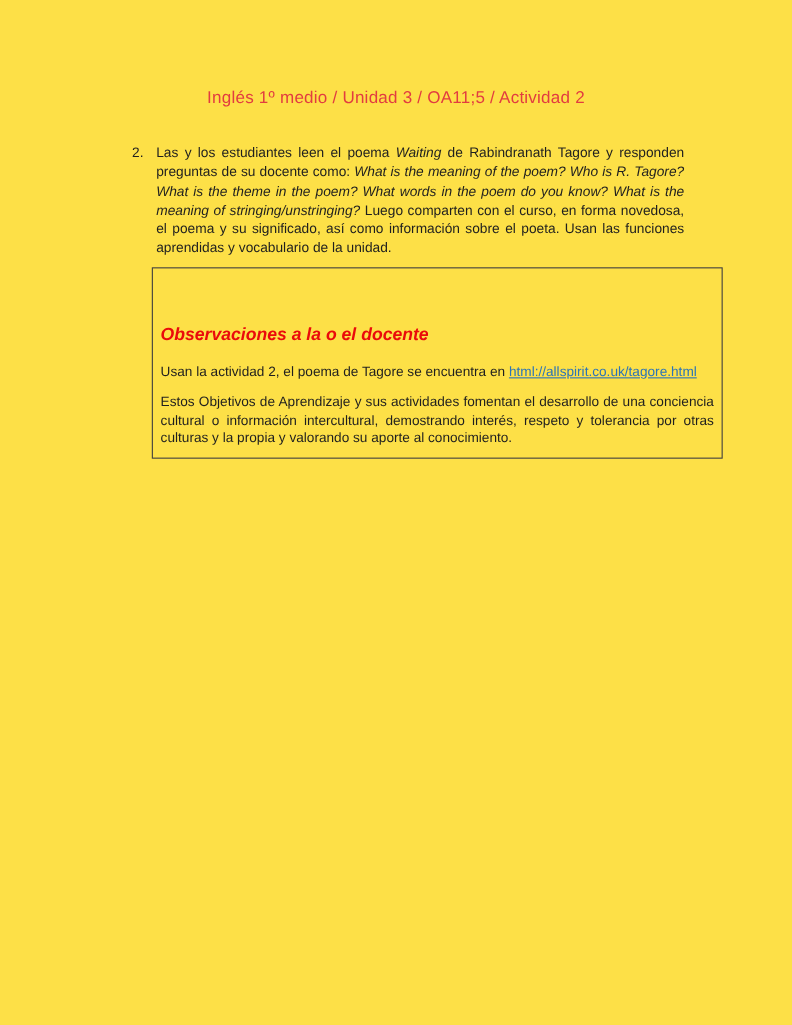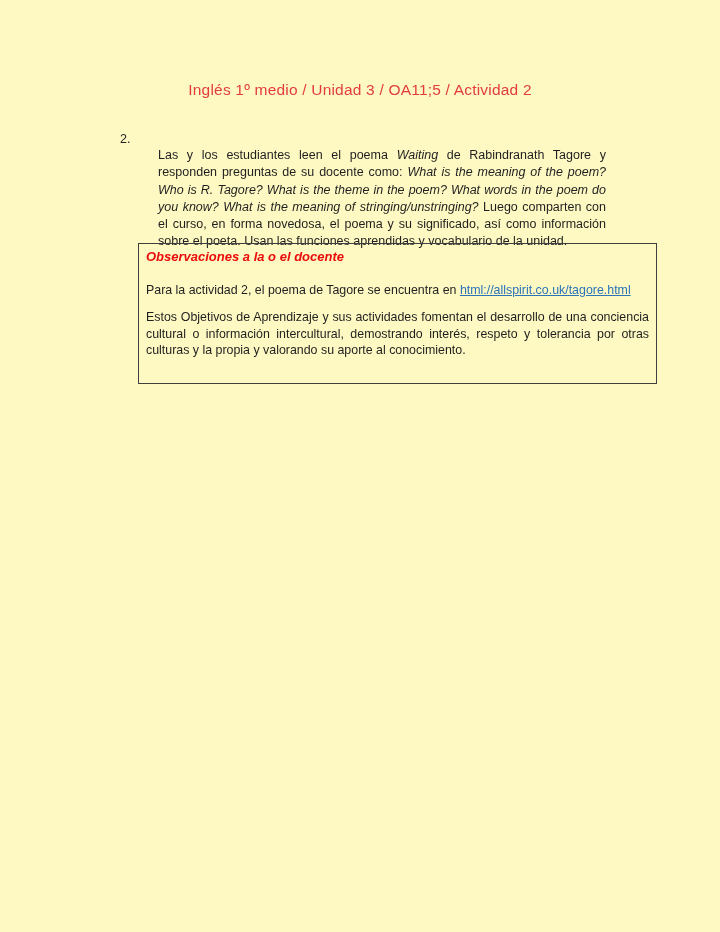--- a/index.html
+++ b/index.html
@@ -4,21 +4,21 @@
 <style>
   html, body {
     margin: 0;
     padding: 0;
     background: #ffffff;
   }
   .page {
     position: relative;
     width: 720px;
     height: 932px;
-    background: #fef9c3;
+    background: #fde047;
     font-family: "Liberation Sans", sans-serif;
     color: #1f1f1f;
     overflow: hidden;
   }
   .doc-title {
     position: absolute;
     top: 81px;
     left: 0;
     width: 100%;
     text-align: center;
@@ -56,22 +56,23 @@
     box-sizing: border-box;
     border: 1px solid #3f3f3f;
     padding: 4px 7px 9px 7px;
     font-size: 12.4px;
     line-height: 16.8px;
   }
   .obs-heading {
     color: #ea0b0b;
     font-weight: bold;
     font-style: italic;
-    font-size: 13px;
+    font-size: 16px;
     line-height: 17px;
+    margin-top: 48px;
   }
   .obs-para {
     text-align: justify;
     margin: 0;
   }
   .obs-para.resource {
     margin-top: 17px;
   }
   .obs-para.objectives {
     margin-top: 10px;
@@ -83,26 +84,26 @@
 </style>
 </head>
 <body>
 
 <div class="page">
 
   <div class="doc-title">Inglés 1º medio / Unidad 3 / OA11;5 / Actividad 2</div>
 
   <div class="activity">
     <span class="activity-number">2.</span>
-    <p class="activity-text" style="margin:16px">
+    <p class="activity-text" style="margin:0">
       <span>Las y los estudiantes leen el poema </span><span class="italic">Waiting</span><span> de Rabindranath Tagore y responden preguntas de su docente como: </span><span class="italic">What is the meaning of the poem? Who is R. Tagore? What is the theme in the poem? What words in the poem do you know? What is the meaning of stringing/unstringing?</span><span> Luego comparten con el curso, en forma novedosa, el poema y su significado, así como información sobre el poeta. Usan las funciones aprendidas y vocabulario de la unidad.</span>
     </p>
   </div>
 
   <div class="obs-box">
     <div class="obs-heading">Observaciones a la o el docente</div>
 
-    <p class="obs-para resource"><span>Para la actividad 2, el poema de Tagore se encuentra en </span><a class="obs-link" href="#">html://allspirit.co.uk/tagore.html</a></p>
+    <p class="obs-para resource"><span>Usan la actividad 2, el poema de Tagore se encuentra en </span><a class="obs-link" href="#">html://allspirit.co.uk/tagore.html</a></p>
 
     <p class="obs-para objectives">Estos Objetivos de Aprendizaje y sus actividades fomentan el desarrollo de una conciencia cultural o información intercultural, demostrando interés, respeto y tolerancia por otras culturas y la propia y valorando su aporte al conocimiento.</p>
   </div>
 
 </div>
 
 </body></html>

